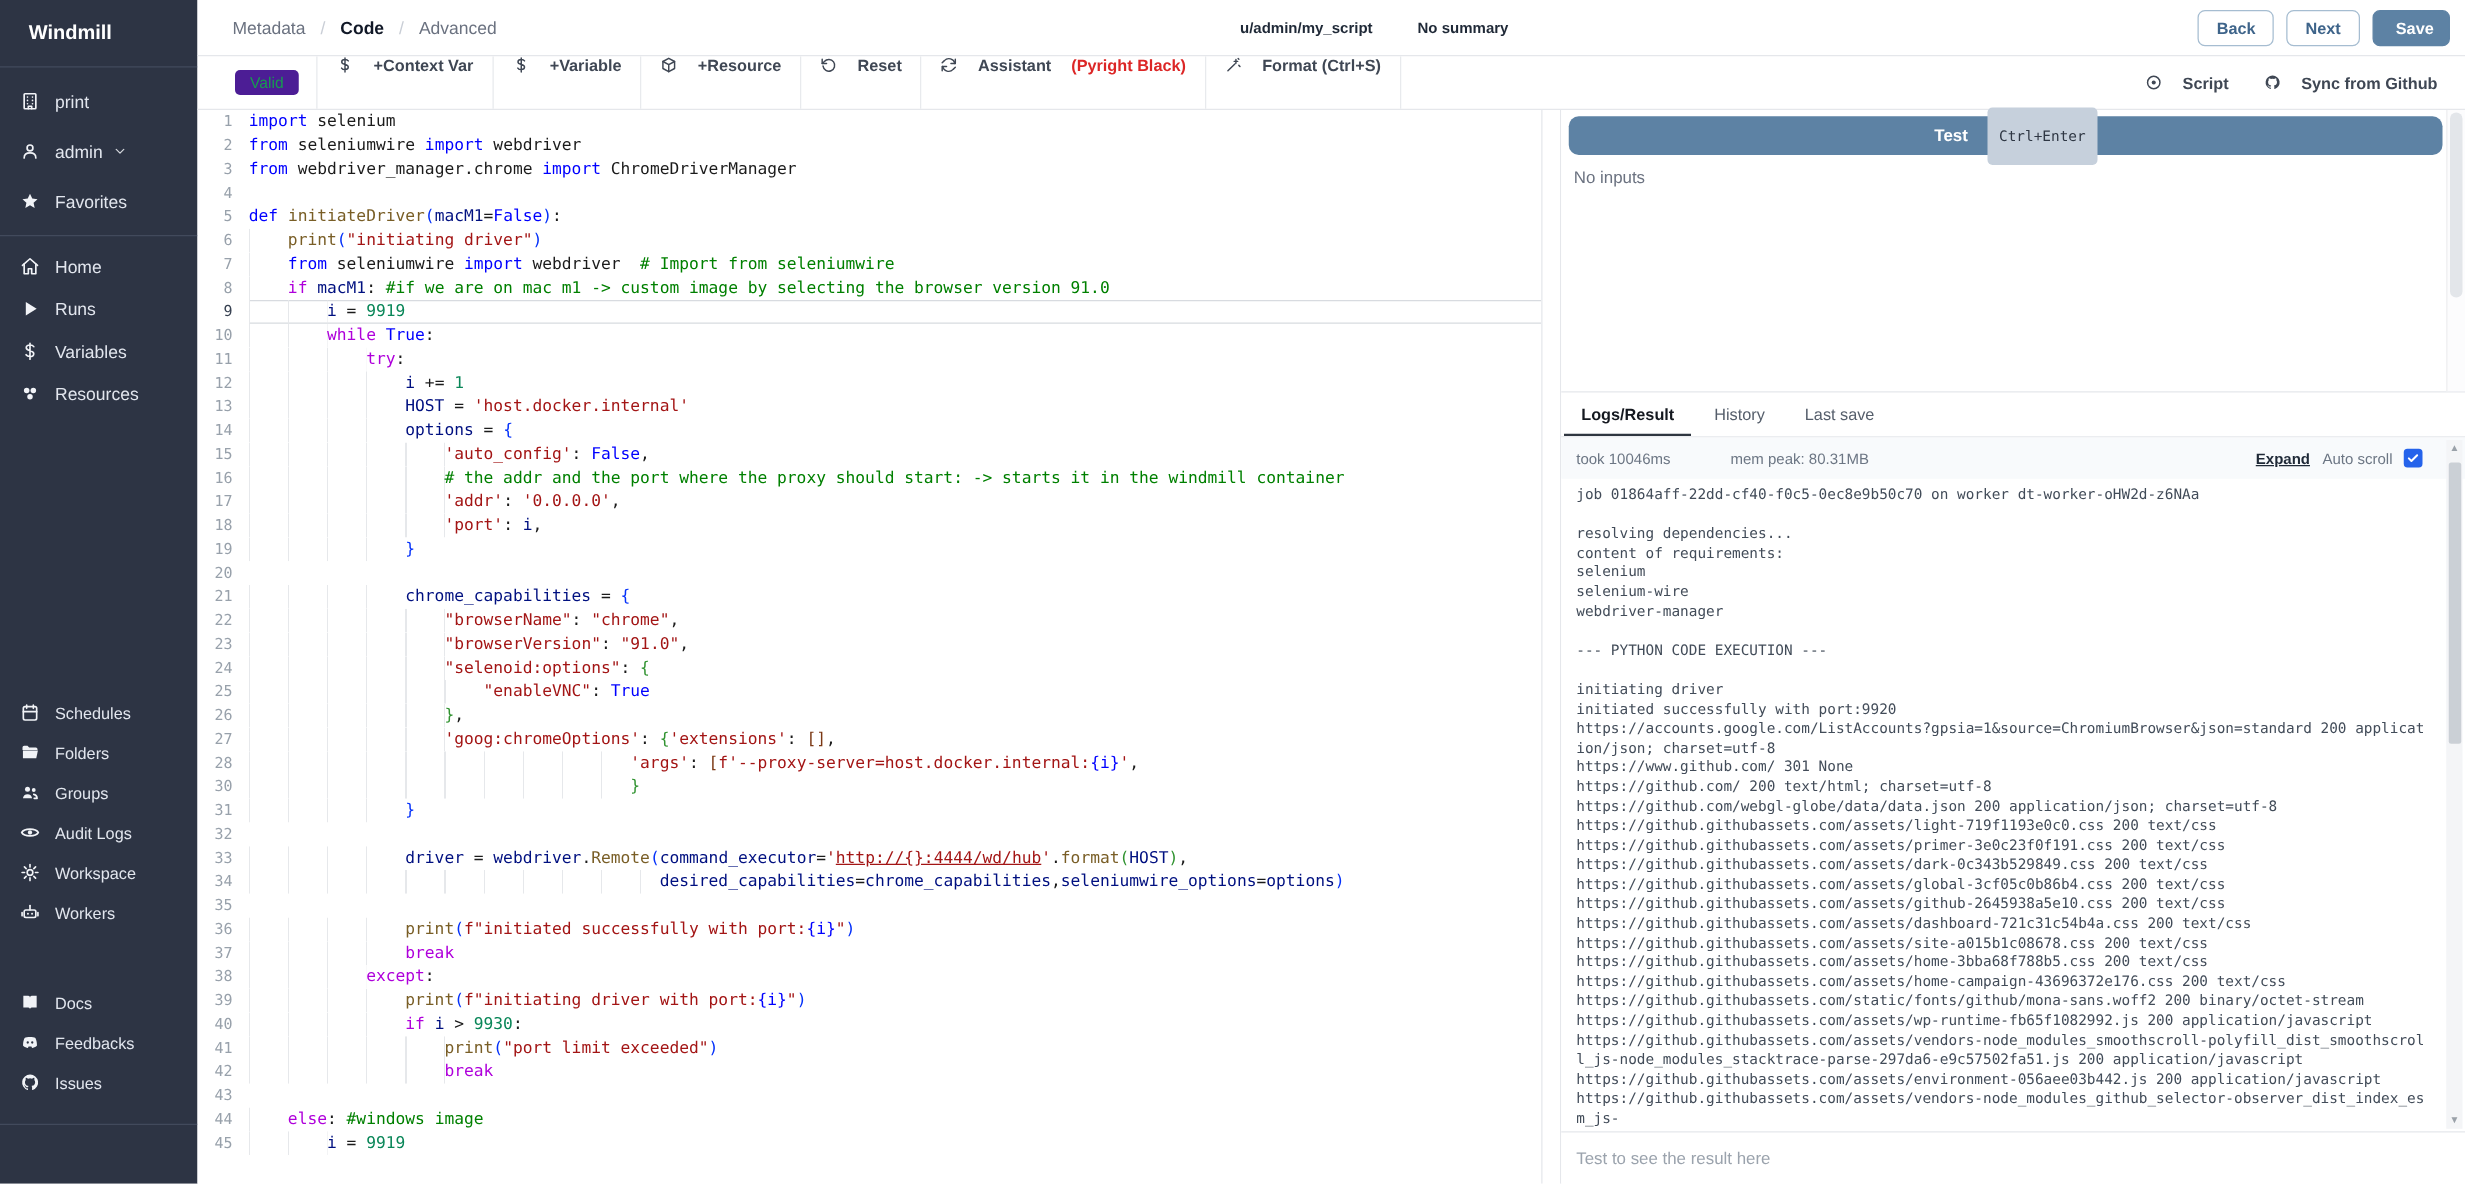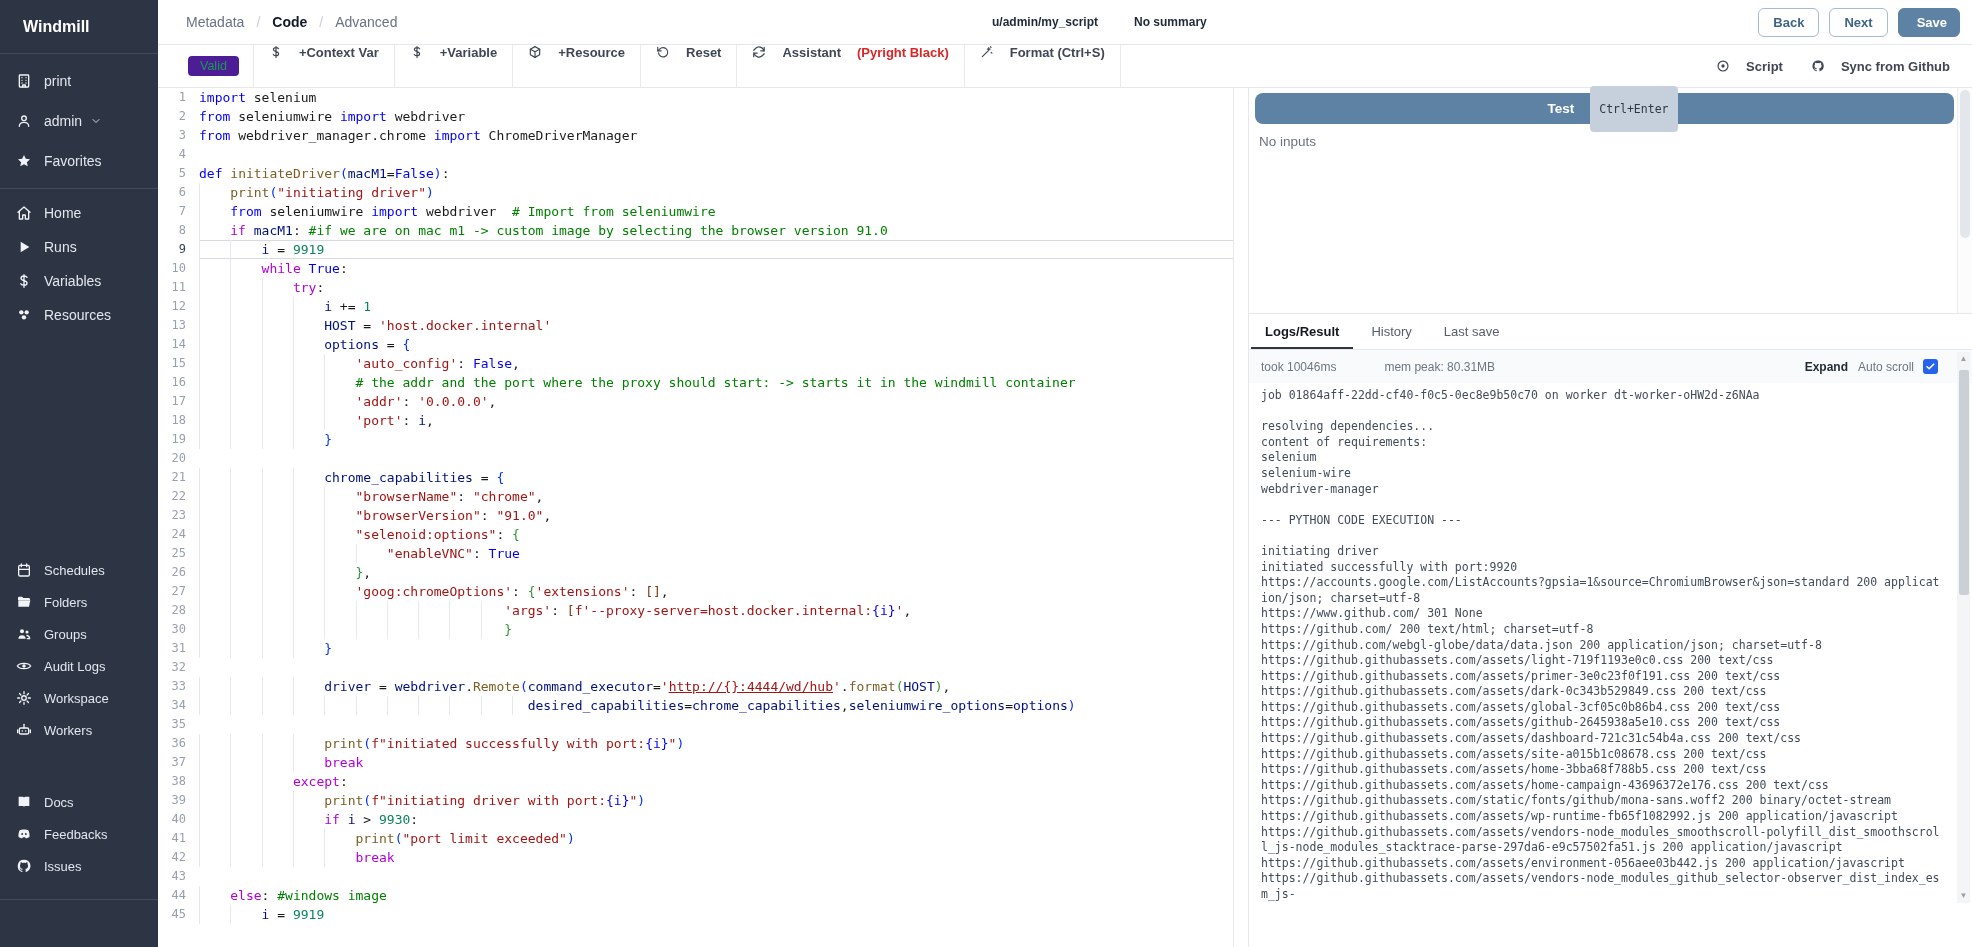--- a/index.html
+++ b/index.html
@@ -72,21 +72,21 @@
   .inputs-scroll { position:absolute; right:0; top:0; bottom:0; width:15px; border-left:1px solid #ededf0; background:#fcfcfd; }
   .inputs-scroll .thumb { position:absolute; top:2px; left:2px; width:10px; height:148px; background:#e3e6ea; border-radius:5px; }
 
   .bottom-sec { flex:1; display:flex; flex-direction:column; position:relative; min-height:0; }
   .tabs { height:36px; flex:none; display:flex; align-items:stretch; gap:4px; border-bottom:1px solid #e5e7eb; padding:0 2px; }
   .tab { display:flex; align-items:center; padding:0 14px; font-size:13px; color:#555e6b; cursor:pointer; }
   .tab.active { color:#14181f; font-weight:700; box-shadow: inset 0 -2px 0 #2f3640; }
   .stats { height:33px; flex:none; background:#f8fafc; display:flex; align-items:center; padding:0 34px 0 12px; font-size:12px; color:#6c7684; }
   .stat-mem { margin-left:48px; }
   .stats .sp-flex { flex:1; }
-  .expand { font-weight:700; color:#1f2937; cursor:pointer; }
+  .expand { font-weight:700; color:#1f2937; cursor:pointer;text-decoration:underline; }
   .autoscroll { margin-left:10px; }
   .checkbox { width:15px; height:15px; margin-left:9px; background:var(--checkbox-blue); border-radius:3px; display:flex; align-items:center; justify-content:center; cursor:pointer; }
   .checkbox svg { width:11px; height:11px; }
   .logs { flex:1; overflow:hidden; padding:5px 28px 0 12px; font-family:"DejaVu Sans Mono", monospace; font-size:11.5px; line-height:15.6px; color:#424c59; white-space:pre-wrap; word-break:break-all; }
   .log-scroll { position:absolute; right:2px; top:38px; bottom:44px; width:13px; background:#f4f5f7; display:flex; flex-direction:column; align-items:center; }
   .log-scroll .arr { color:#9aa1a9; font-size:8px; line-height:14px; flex:none; }
   .log-scroll .track { flex:1; width:100%; position:relative; }
   .log-scroll .thumb { position:absolute; top:4px; left:1.5px; width:10px; height:225px; background:#cbd0d6; border-radius:2px; }
   .result-bar { height:42px; flex:none; border-top:1px solid #e5e7eb; display:flex; align-items:center; padding:0 12px; font-size:13.5px; color:#9ba3ad; }
 </style>
@@ -466,18 +466,19 @@
             </span>
           </div>
           <div class="logs" id="log-lines"><div class="log-line">job 01864aff-22dd-cf40-f0c5-0ec8e9b50c70 on worker dt-worker-oHW2d-z6NAa</div><div class="log-line">&nbsp;</div><div class="log-line">resolving dependencies...</div><div class="log-line">content of requirements:</div><div class="log-line">selenium</div><div class="log-line">selenium-wire</div><div class="log-line">webdriver-manager</div><div class="log-line">&nbsp;</div><div class="log-line">--- PYTHON CODE EXECUTION ---</div><div class="log-line">&nbsp;</div><div class="log-line">initiating driver</div><div class="log-line">initiated successfully with port:9920</div><div class="log-line">https://accounts.google.com/ListAccounts?gpsia=1&amp;source=ChromiumBrowser&amp;json=standard 200 application/json; charset=utf-8</div><div class="log-line">https://www.github.com/ 301 None</div><div class="log-line">https://github.com/ 200 text/html; charset=utf-8</div><div class="log-line">https://github.com/webgl-globe/data/data.json 200 application/json; charset=utf-8</div><div class="log-line">https://github.githubassets.com/assets/light-719f1193e0c0.css 200 text/css</div><div class="log-line">https://github.githubassets.com/assets/primer-3e0c23f0f191.css 200 text/css</div><div class="log-line">https://github.githubassets.com/assets/dark-0c343b529849.css 200 text/css</div><div class="log-line">https://github.githubassets.com/assets/global-3cf05c0b86b4.css 200 text/css</div><div class="log-line">https://github.githubassets.com/assets/github-2645938a5e10.css 200 text/css</div><div class="log-line">https://github.githubassets.com/assets/dashboard-721c31c54b4a.css 200 text/css</div><div class="log-line">https://github.githubassets.com/assets/site-a015b1c08678.css 200 text/css</div><div class="log-line">https://github.githubassets.com/assets/home-3bba68f788b5.css 200 text/css</div><div class="log-line">https://github.githubassets.com/assets/home-campaign-43696372e176.css 200 text/css</div><div class="log-line">https://github.githubassets.com/static/fonts/github/mona-sans.woff2 200 binary/octet-stream</div><div class="log-line">https://github.githubassets.com/assets/wp-runtime-fb65f1082992.js 200 application/javascript</div><div class="log-line">https://github.githubassets.com/assets/vendors-node_modules_smoothscroll-polyfill_dist_smoothscroll_js-node_modules_stacktrace-parse-297da6-e9c57502fa51.js 200 application/javascript</div><div class="log-line">https://github.githubassets.com/assets/environment-056aee03b442.js 200 application/javascript</div><div class="log-line">https://github.githubassets.com/assets/vendors-node_modules_github_selector-observer_dist_index_esm_js-</div></div>
           <div class="log-scroll">
             <span class="arr">▲</span>
             <div class="track">
                 <div class="thumb"></div>
               </div>
             <span class="arr">▼</span>
           </div>
+          <div class="result-bar">Test to see the result here</div>
         </div>
       </div>
 
     </div>
   </div>
 </div>
 
 </body></html>

